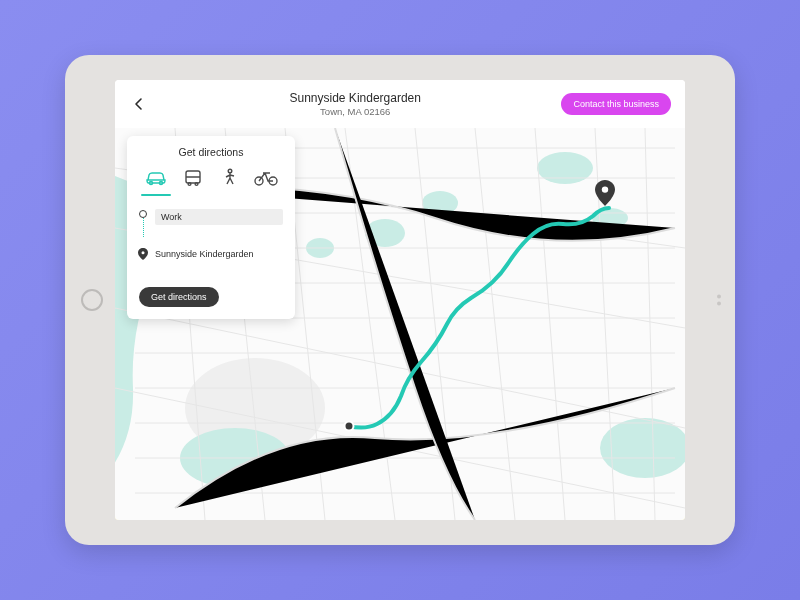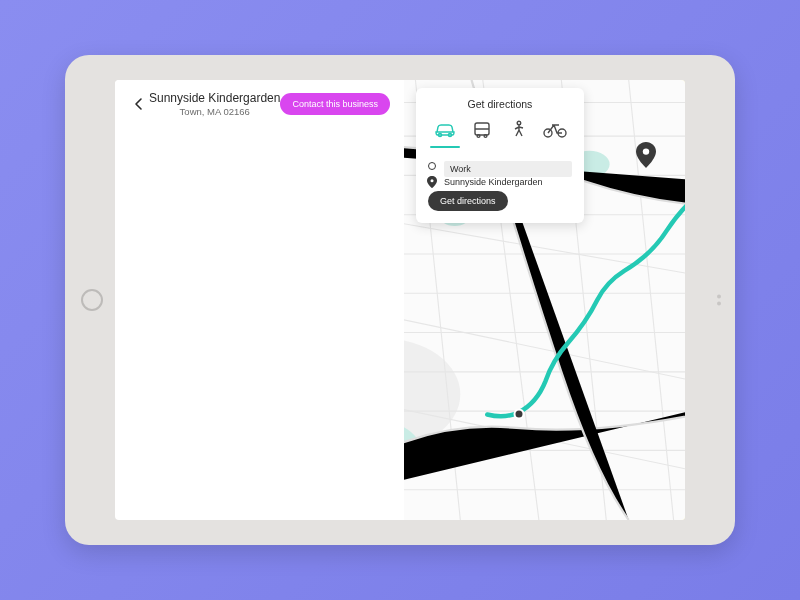--- a/index.html
+++ b/index.html
@@ -27,21 +27,21 @@
     position: absolute; right: 14px; top: 50%; transform: translateY(-50%);
     display: flex; flex-direction: column; gap: 3px;
   }
   .side-notch span { width: 4px; height: 4px; border-radius: 50%; background: #c8c6c4; }
   .screen {
     width: 570px; height: 440px;
     background: #fff;
     border-radius: 4px;
     overflow: hidden;
     position: relative;
-    display: flex; 
+    display: flex; flex-direction: column;
   }
   .header {
     height: 48px; flex-shrink: 0;
     display: flex; align-items: center; justify-content: space-between;
     padding: 0 14px;
     background: #fff;
     position: relative; z-index: 4;
   }
   .back-btn { width: 20px; height: 20px; display:flex; align-items:center; justify-content:center; cursor:pointer; }
   .header-center { text-align: center; }
@@ -78,21 +78,21 @@
   .mode.active::after {
     content:""; position:absolute; bottom:-6px; left:-2px; right:-2px; height:2px; background:#24c9b4; border-radius:2px;
   }
   .mode svg { stroke: #4a4a4a; stroke-width:1.4; fill:none; }
   .mode.active svg { stroke: #24c9b4; }
   .route-rows { position: relative; padding-left: 16px; }
   .route-rows .conn-line {
     position:absolute; left:4px; top:9px; bottom:22px; width:0;
     border-left: 1.5px dotted #24c9b4;
   }
-  .r-row { display:flex; align-items:center; margin-bottom: 0; position:relative; }
+  .r-row { display:flex; align-items:center; margin-bottom: 24px; position:relative; }
   .r-row .dot {
     position:absolute; left:-16px; top:1px;
     width:8px; height:8px; border-radius:50%;
   }
   .r-row .dot.origin { border: 1.5px solid #3a3a3a; background:#fff; }
   .r-row .dot.dest {}
   .origin-input {
     background:#eeeeee; border:none; font-size:9px; padding:3px 6px; width:100%;
     color:#2b2b2b; border-radius:2px;
   }

